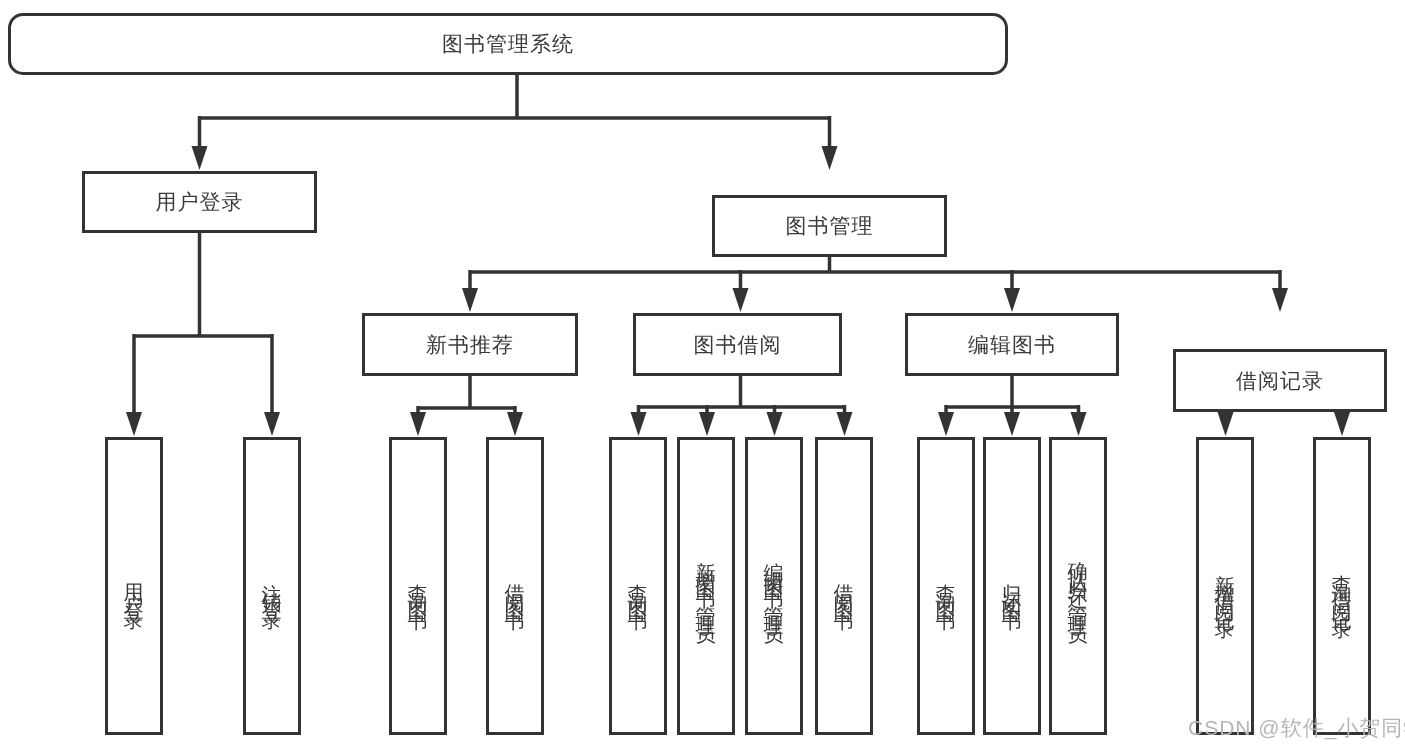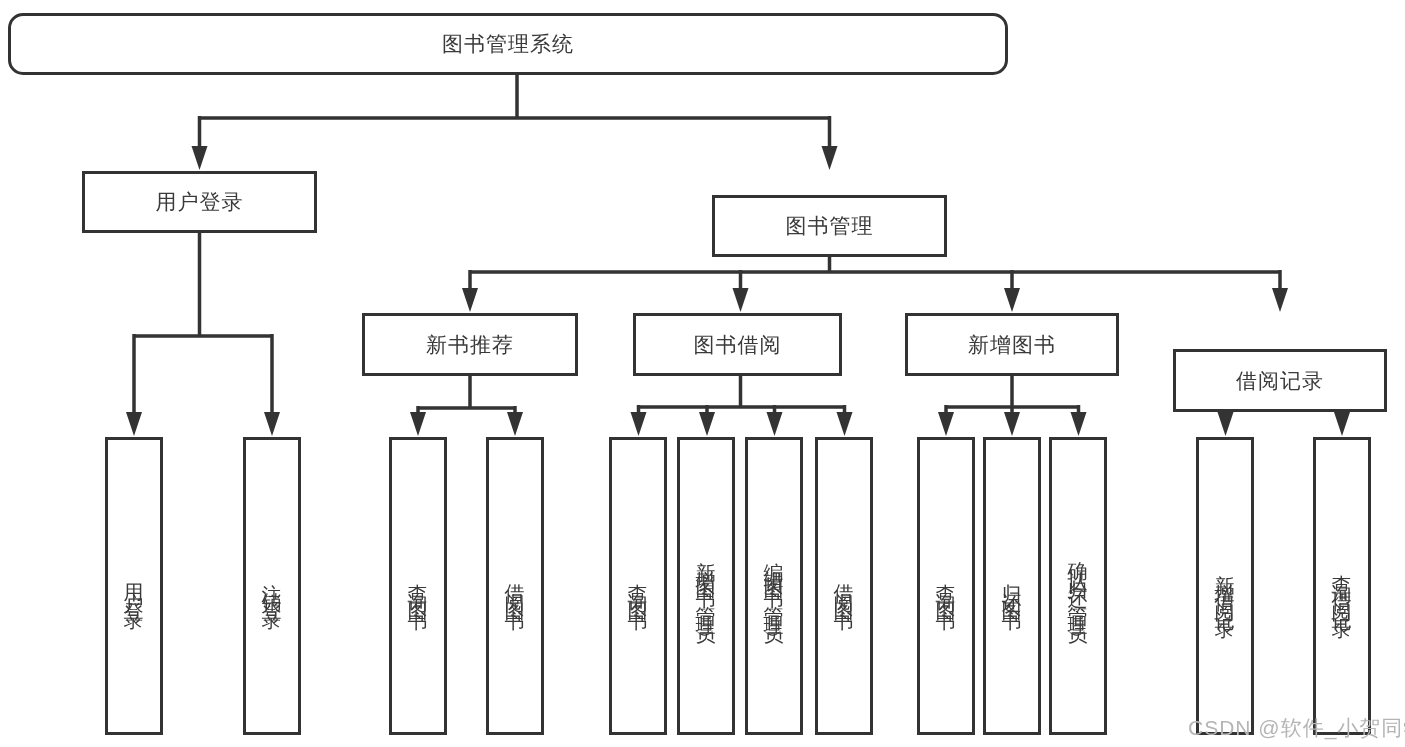--- a/index.html
+++ b/index.html
@@ -121,21 +121,21 @@
     </g>
   </svg>
 
   <div class="node h n-root">图书管理系统</div>
 
   <div class="node h n-l2a">用户登录</div>
   <div class="node h n-l2b">图书管理</div>
 
   <div class="node n-l3 n-l3a">新书推荐</div>
   <div class="node n-l3 n-l3b">图书借阅</div>
-  <div class="node n-l3 n-l3c">新增图书</div>
+  <div class="node n-l3 n-l3c">编辑图书</div>
   <div class="node n-l3 n-l3d">借阅记录</div>
 
   <div class="node vertical n-a1">用户登录</div>
   <div class="node vertical n-a2">注销登录</div>
 
   <div class="node vertical n-b1">查询图书</div>
   <div class="node vertical n-b2">借阅图书</div>
 
   <div class="node vertical n-c1">查询图书</div>
   <div class="node vertical n-c2">新增图书（管理员）</div>

